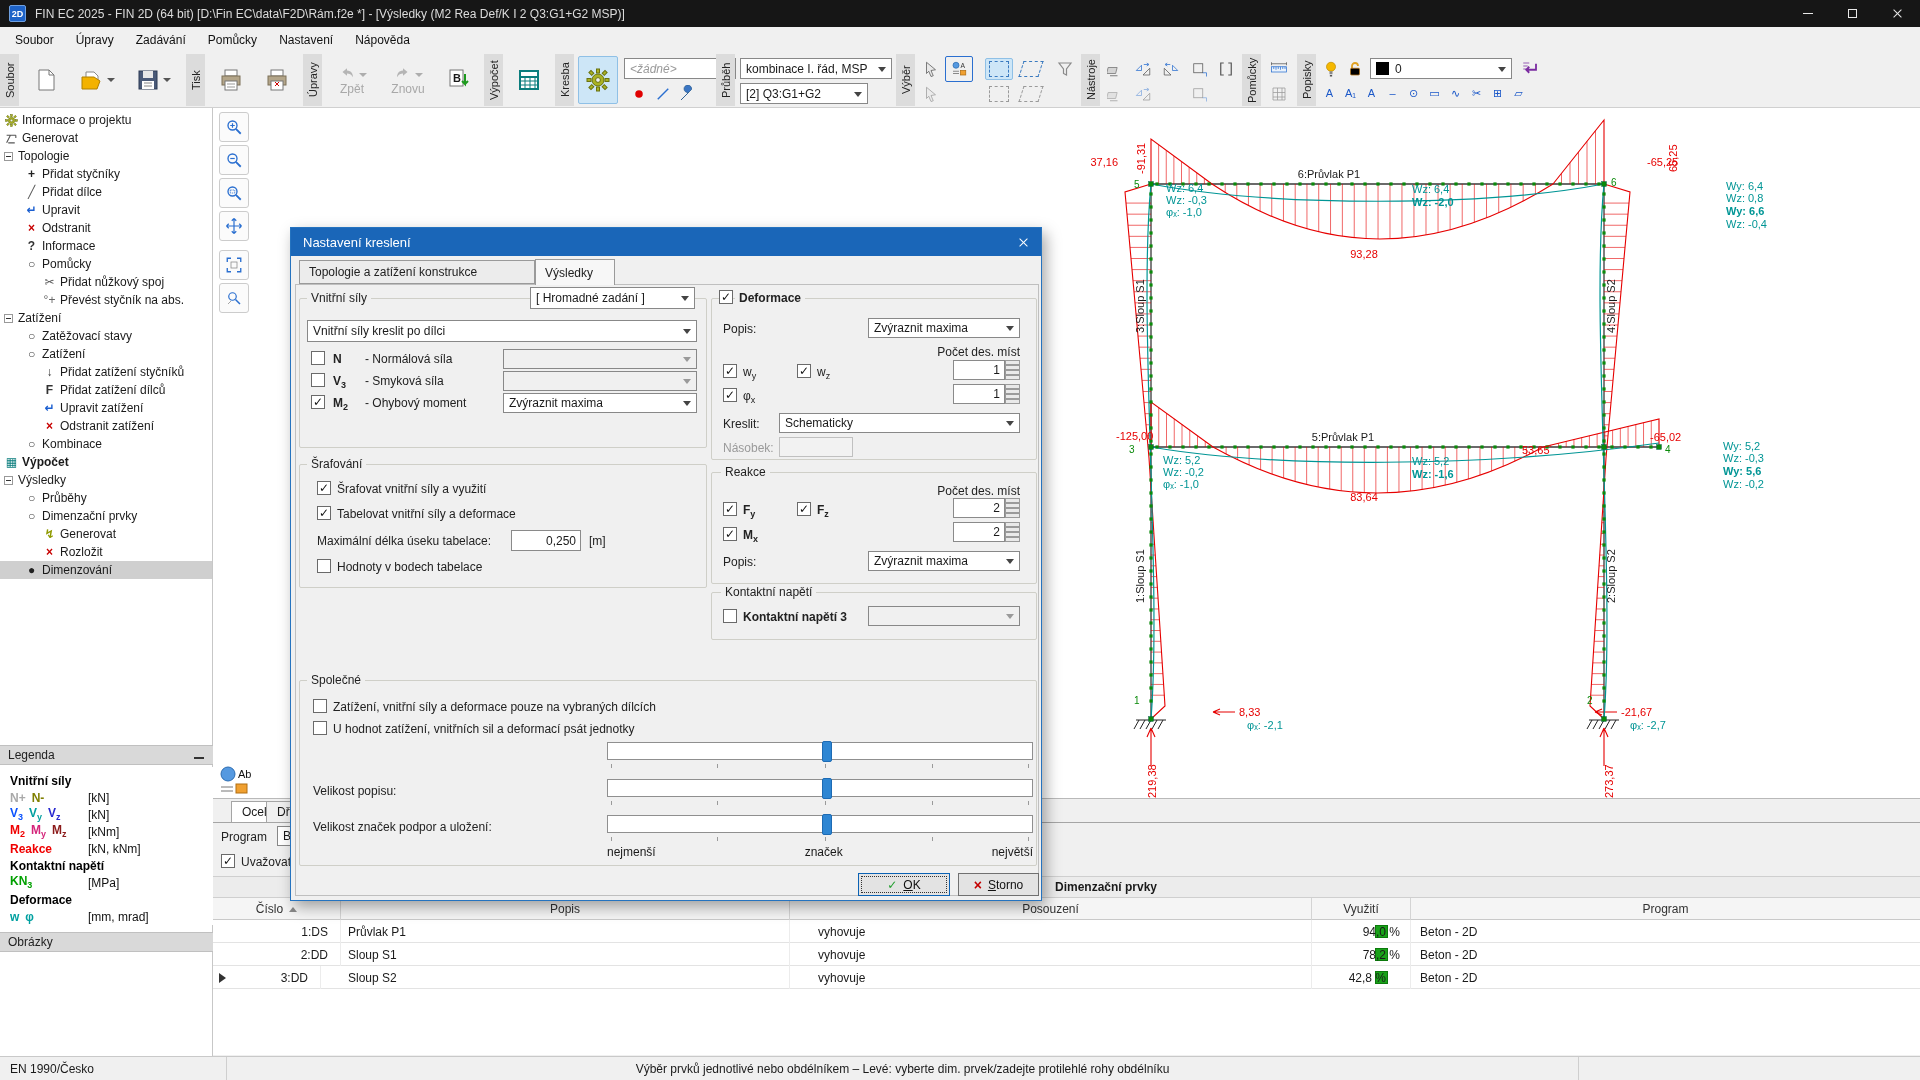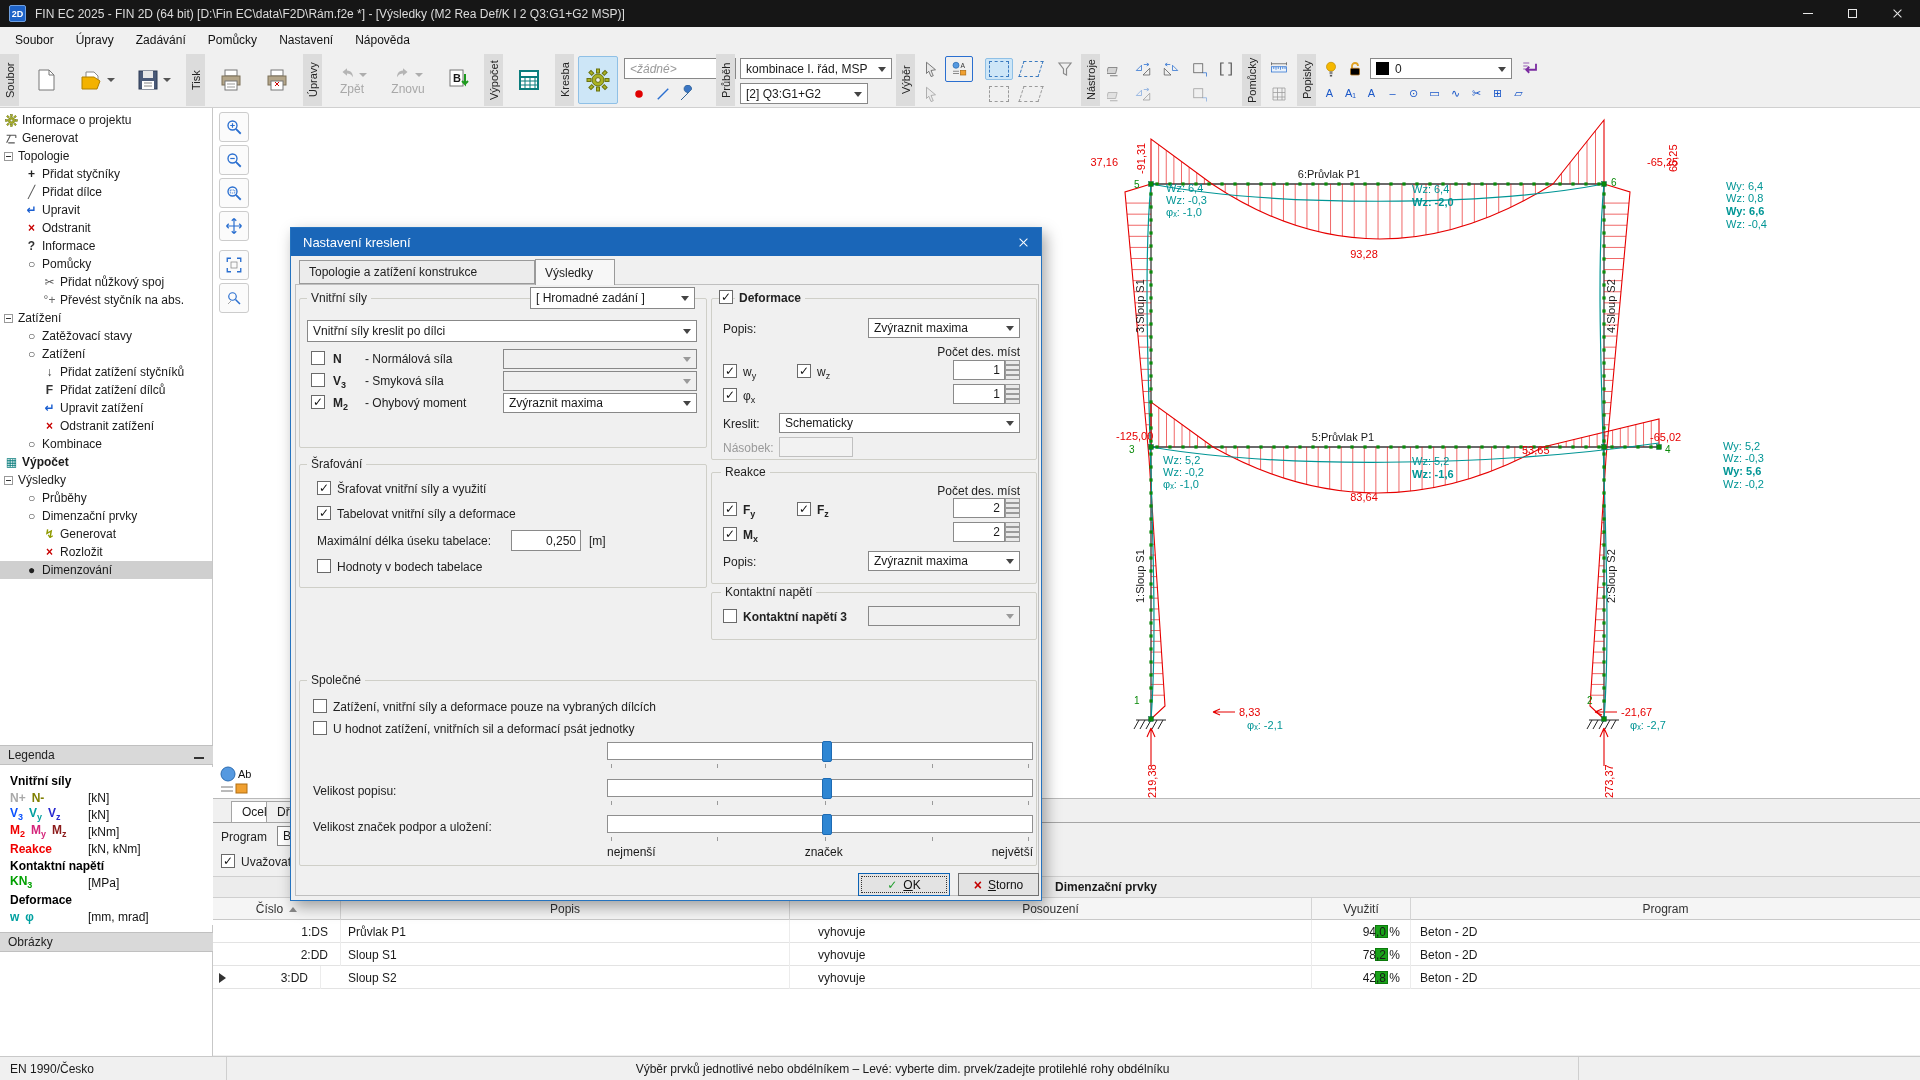--- a/index.html
+++ b/index.html
@@ -1192,21 +1192,21 @@
           <div class="tc" style="left:128px;width:449px;padding-left:7px">Sloup S1</div>
           <div class="tc" style="left:577px;width:522px;padding-left:28px"><div class="gsq"></div>vyhovuje</div>
           <div class="tc" style="left:1099px;width:99px;justify-content:flex-end;padding-right:10px">78,2 %</div>
           <div class="tc" style="left:1198px;width:509px;padding-left:9px;border-right:none">Beton - 2D</div>
         </div>
         <div class="trb" style="top: 46px;">
           <div class="rowmark"></div>
           <div class="tc" style="left:0;width:108px;justify-content:flex-end;padding-right:12px">3:DD</div>
           <div class="tc" style="left:128px;width:449px;padding-left:7px">Sloup S2</div>
           <div class="tc" style="left:577px;width:522px;padding-left:28px"><div class="gsq"></div>vyhovuje</div>
-          <div class="tc" style="left:1099px;width:99px;justify-content:flex-end;padding-right:10px">42,8 %</div>
+          <div class="tc" style="left:1099px;width:99px;justify-content:flex-end;padding-right:24px">42,8 %</div>
           <div class="tc" style="left:1198px;width:509px;padding-left:9px;border-right:none">Beton - 2D</div>
         </div>
       </div>
   </div>
 
   <div class="dialog">
     <div class="dlg-title">
       <span>Nastavení kreslení</span>
       <div class="dlg-x">
           <div class="clsx"></div>

